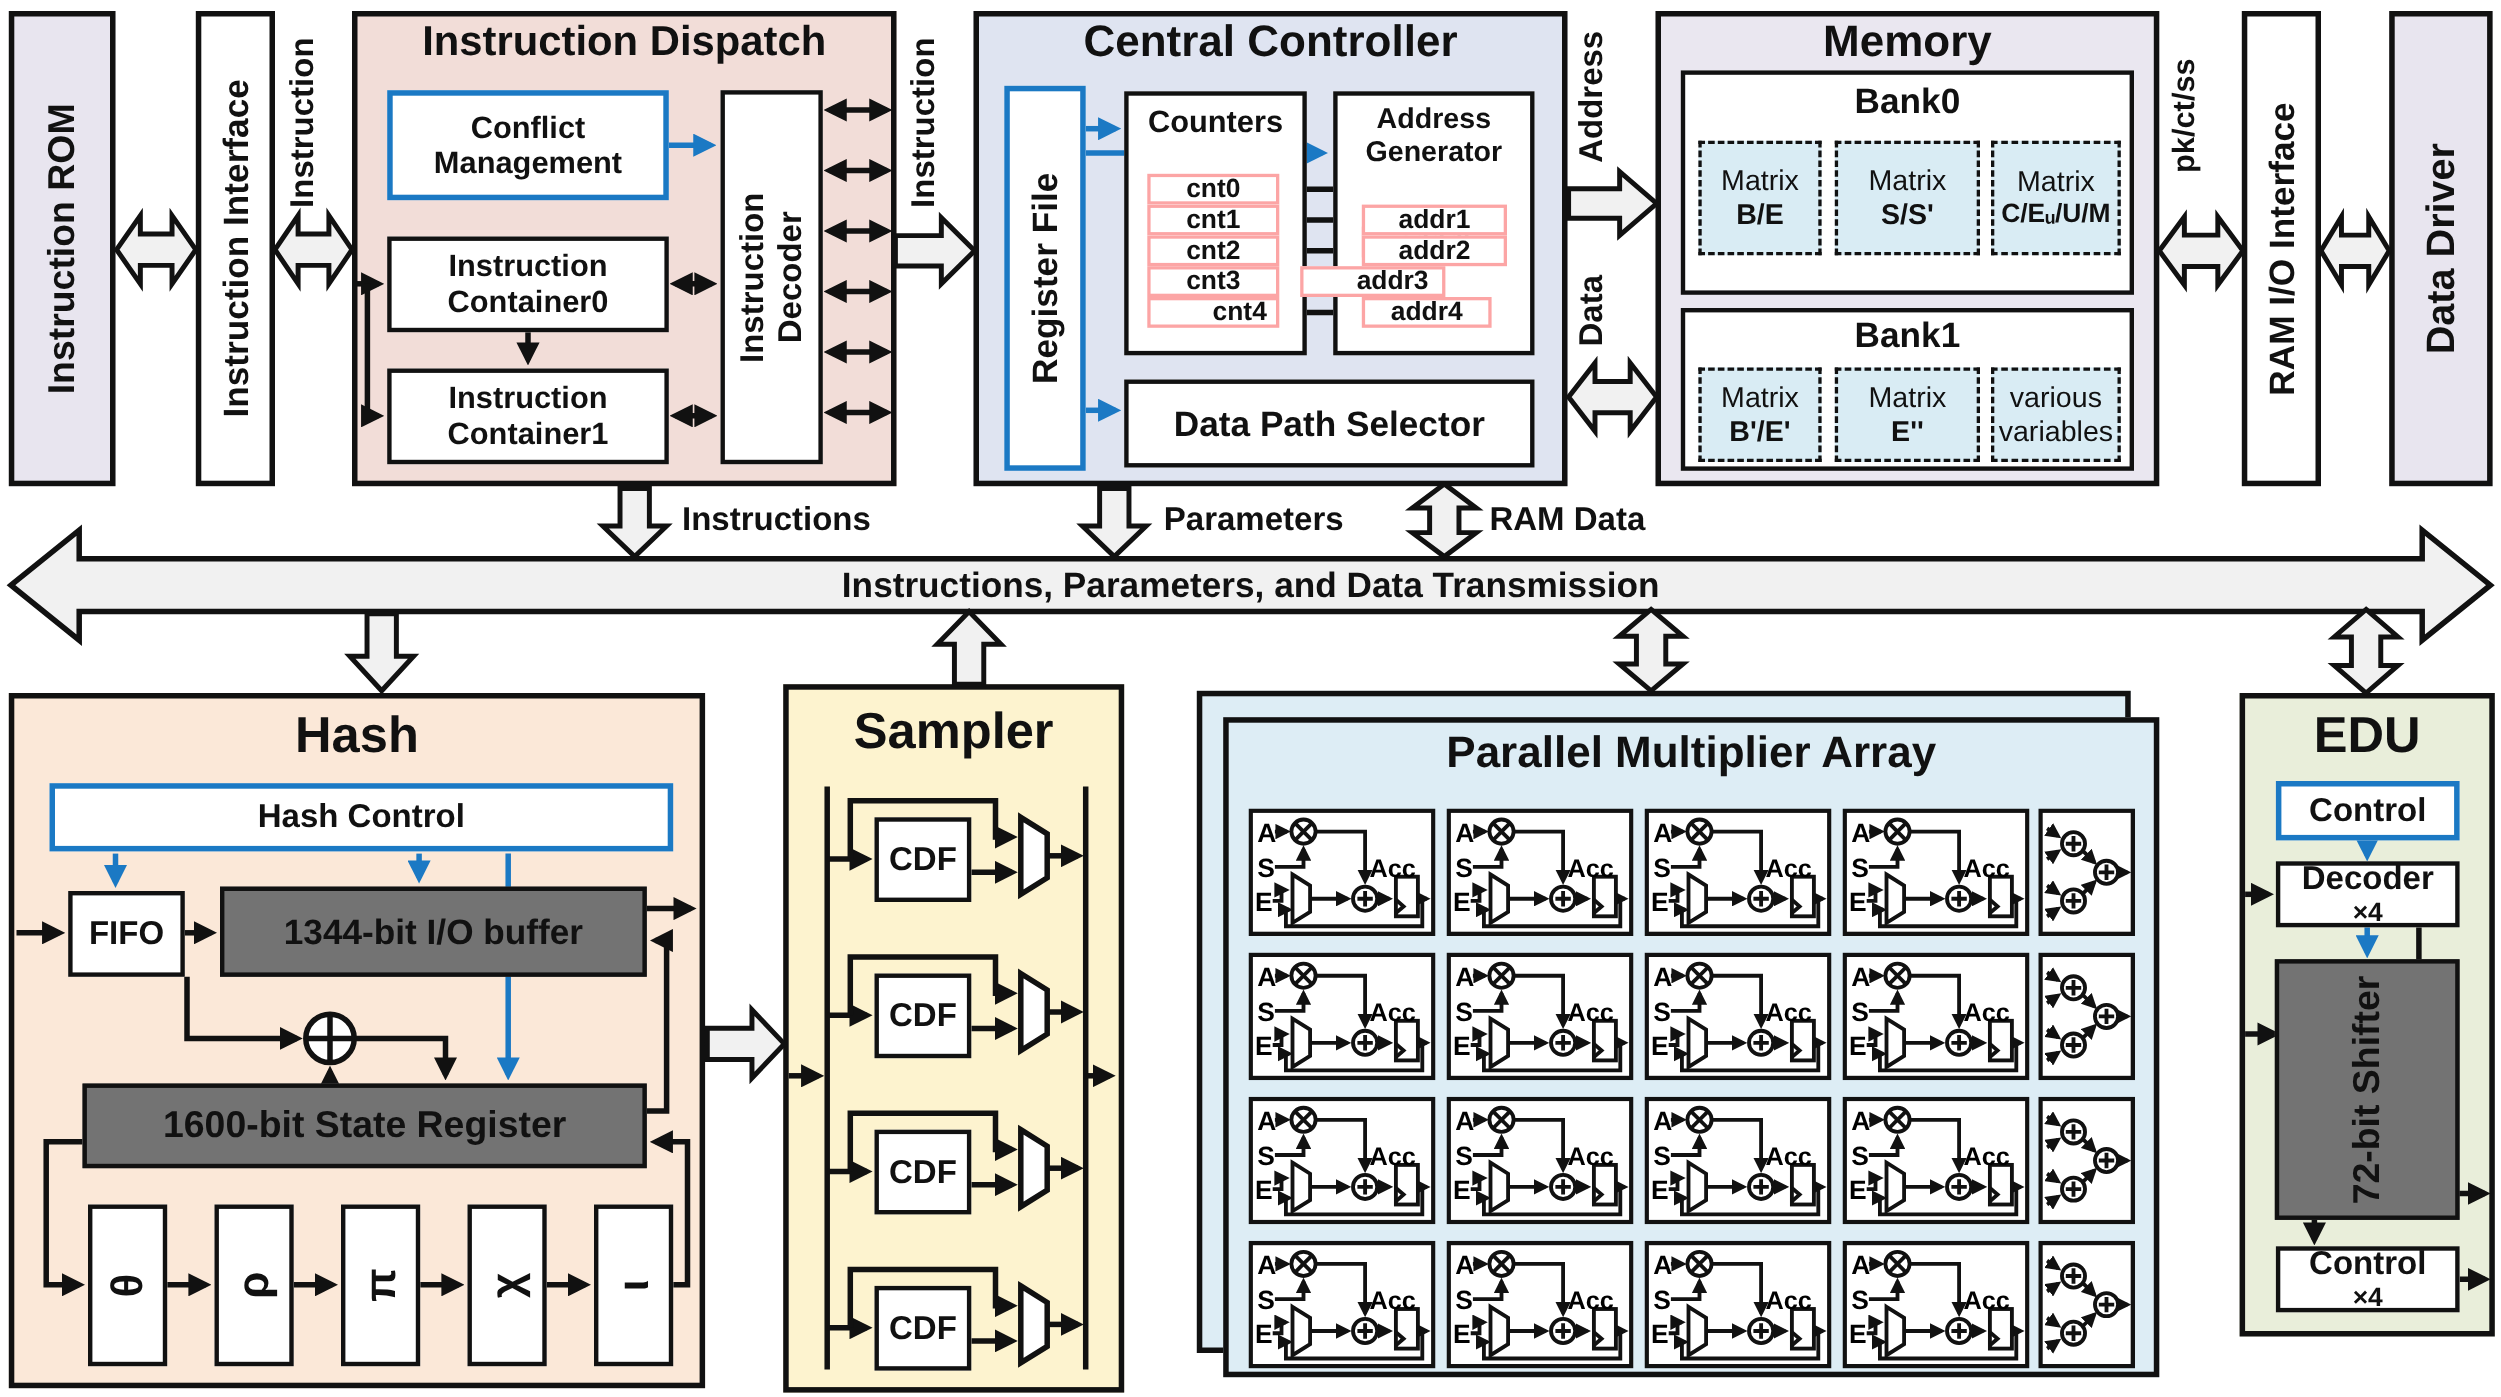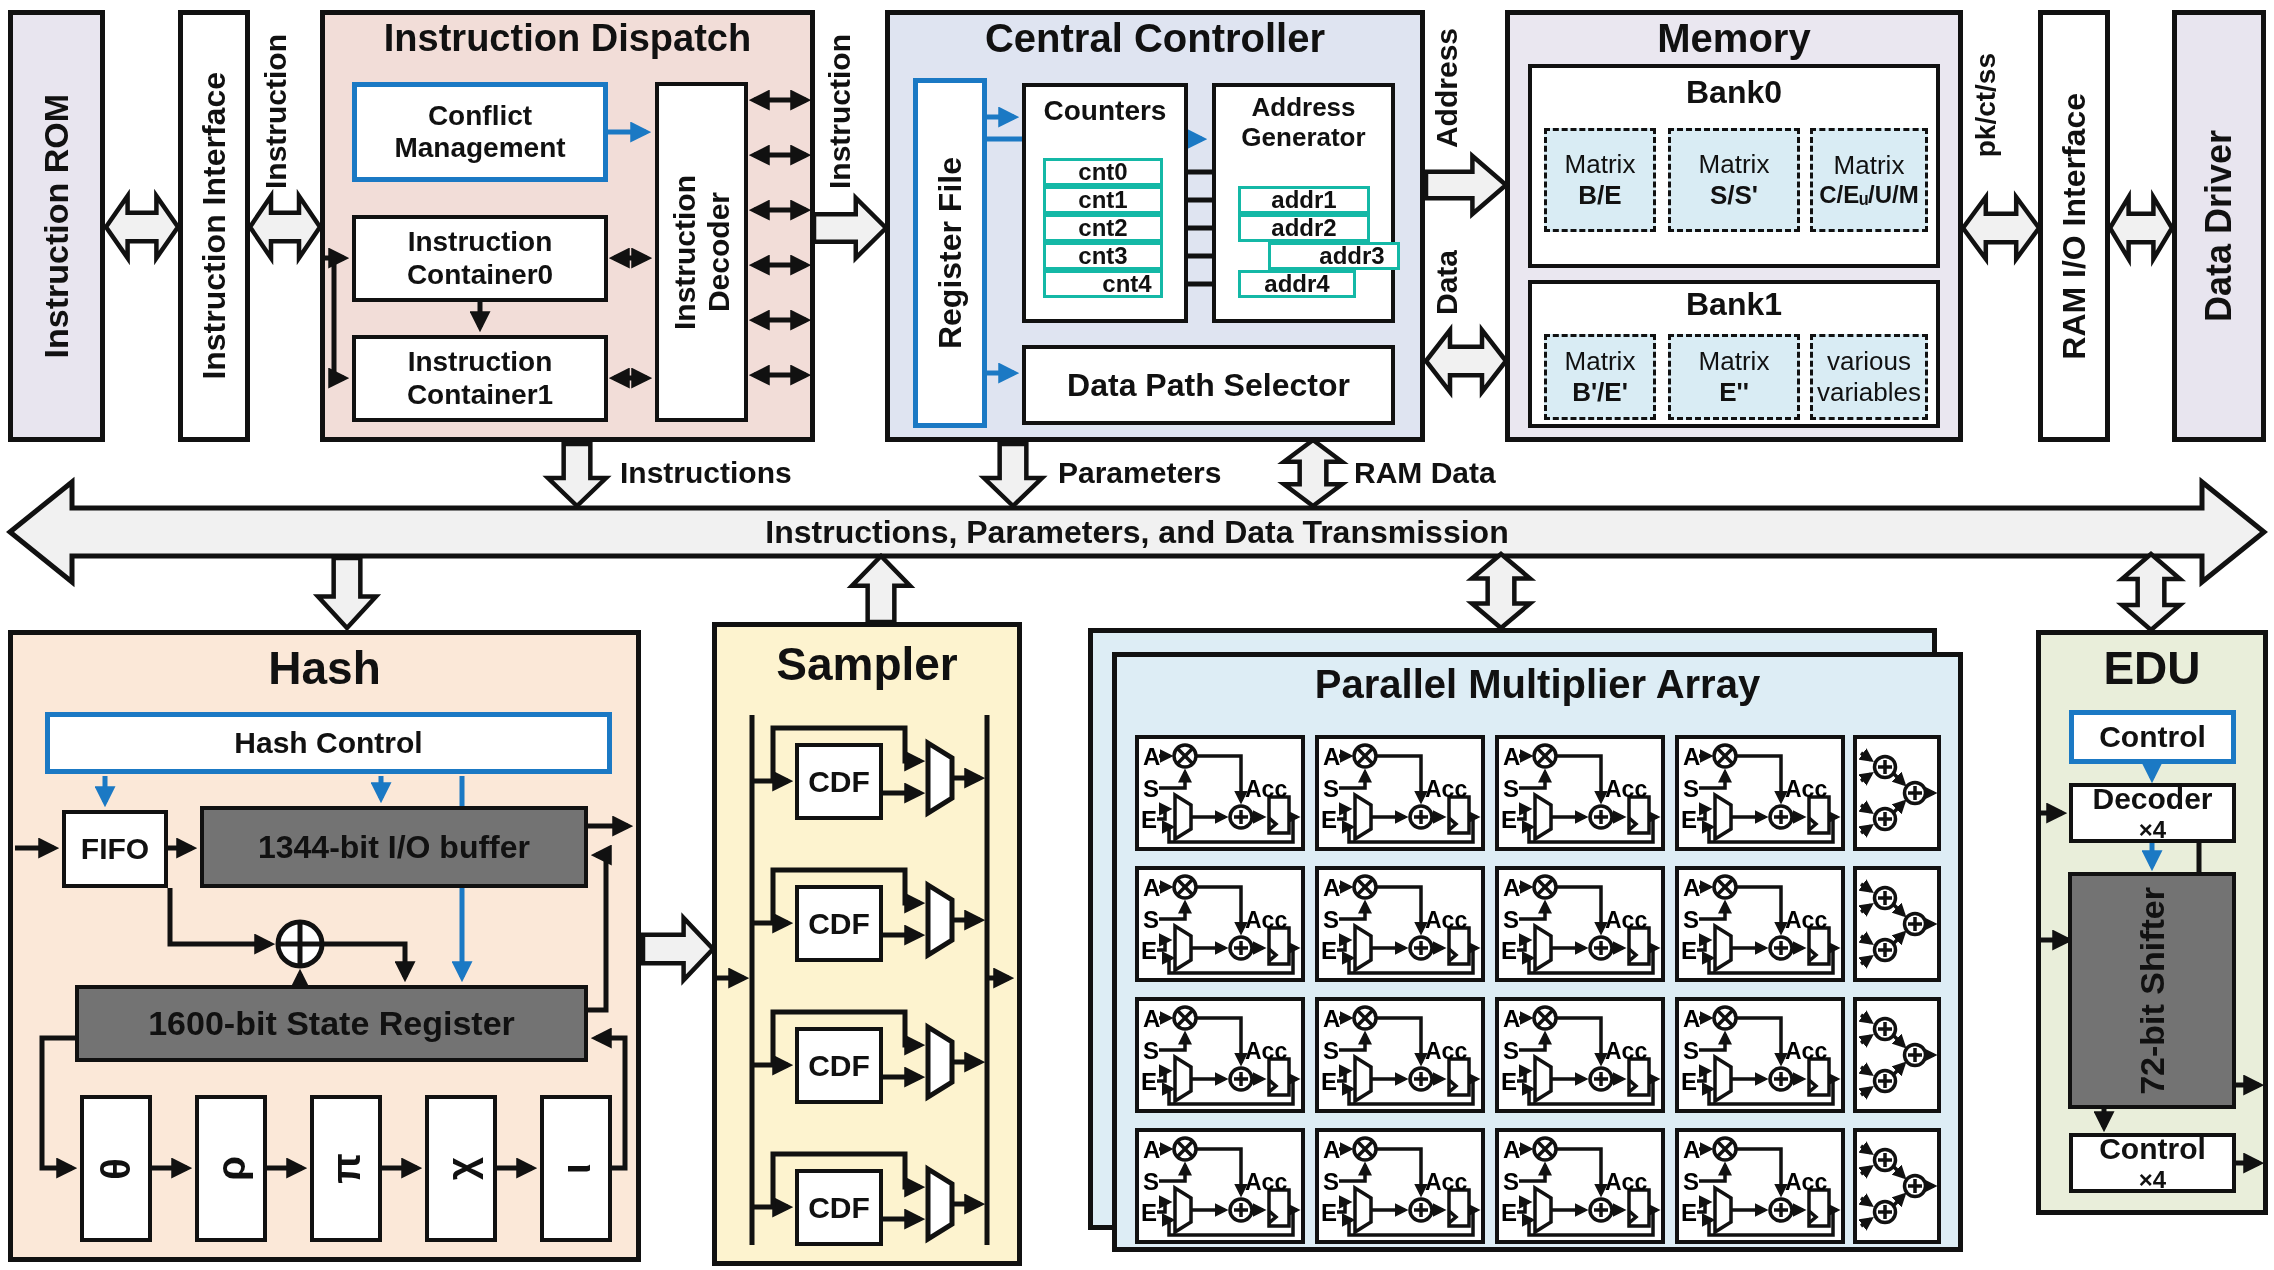--- a/index.html
+++ b/index.html
@@ -12,21 +12,21 @@
   .blue-border{border:5px solid #1b79c4;}
   .vwrap{display:flex;align-items:center;justify-content:center;}
   .vtext{writing-mode:vertical-rl;transform:rotate(180deg);white-space:nowrap;}
   .title{position:absolute;box-sizing:border-box;font-weight:bold;text-align:center;
          display:flex;align-items:center;justify-content:center;}
   .lbl{position:absolute;font-weight:bold;white-space:nowrap;}
   .lines{line-height:1.15;}
   .gray{background:#737373;}
   .chip{position:absolute;box-sizing:border-box;border:3px dashed #111;background:#d9ecf4;
         display:flex;flex-direction:column;align-items:center;justify-content:center;line-height:1.2;}
-  .rowcell{position:absolute;box-sizing:border-box;border:3px solid #14b8a6;background:#fff;
+  .rowcell{position:absolute;box-sizing:border-box;border:3px solid #fca5a5;background:#fff;
            display:flex;align-items:center;justify-content:center;font-weight:bold;font-size:24px;}
   svg{position:absolute;left:0;top:0;}
   .z1{z-index:1}.z2{z-index:2}.z3{z-index:3}
   text{font-family:"Liberation Sans","DejaVu Sans",sans-serif;}
 </style>
 </head>
 <body>
 
 <div class="stage">
 
@@ -230,21 +230,21 @@
     </div>
   <div class="rowcell z3" style="left:1238px;top:158px;width:132px;height:28px;margin-top:48px;">
       <span>addr0</span>
     </div>
   <div class="rowcell z3" style="left:1238px;top:186px;width:132px;height:28px;">
       <span>addr1</span>
     </div>
   <div class="rowcell z3" style="left:1238px;top:214px;width:132px;height:28px;">
       <span>addr2</span>
     </div>
-  <div class="rowcell z3" style="left:1268px;top:242px;width:132px;height:28px;padding-left:36px;">
+  <div class="rowcell z3" style="left:1182px;top:242px;width:132px;height:28px;padding-left:36px;">
       <span>addr3</span>
     </div>
   <div class="rowcell z3" style="left:1238px;top:270px;width:118px;height:28px;">
       <span>addr4</span>
     </div>
   <div class="box z3" style="left:1022px;top:345px;width:373px;height:80px;font-weight:bold;font-size:32px;">
     <span>Data Path Selector</span>
     </div>
 
   <div class="title z3" style="left:1515px;top:12px;width:438px;height:52px;font-size:40px;">

